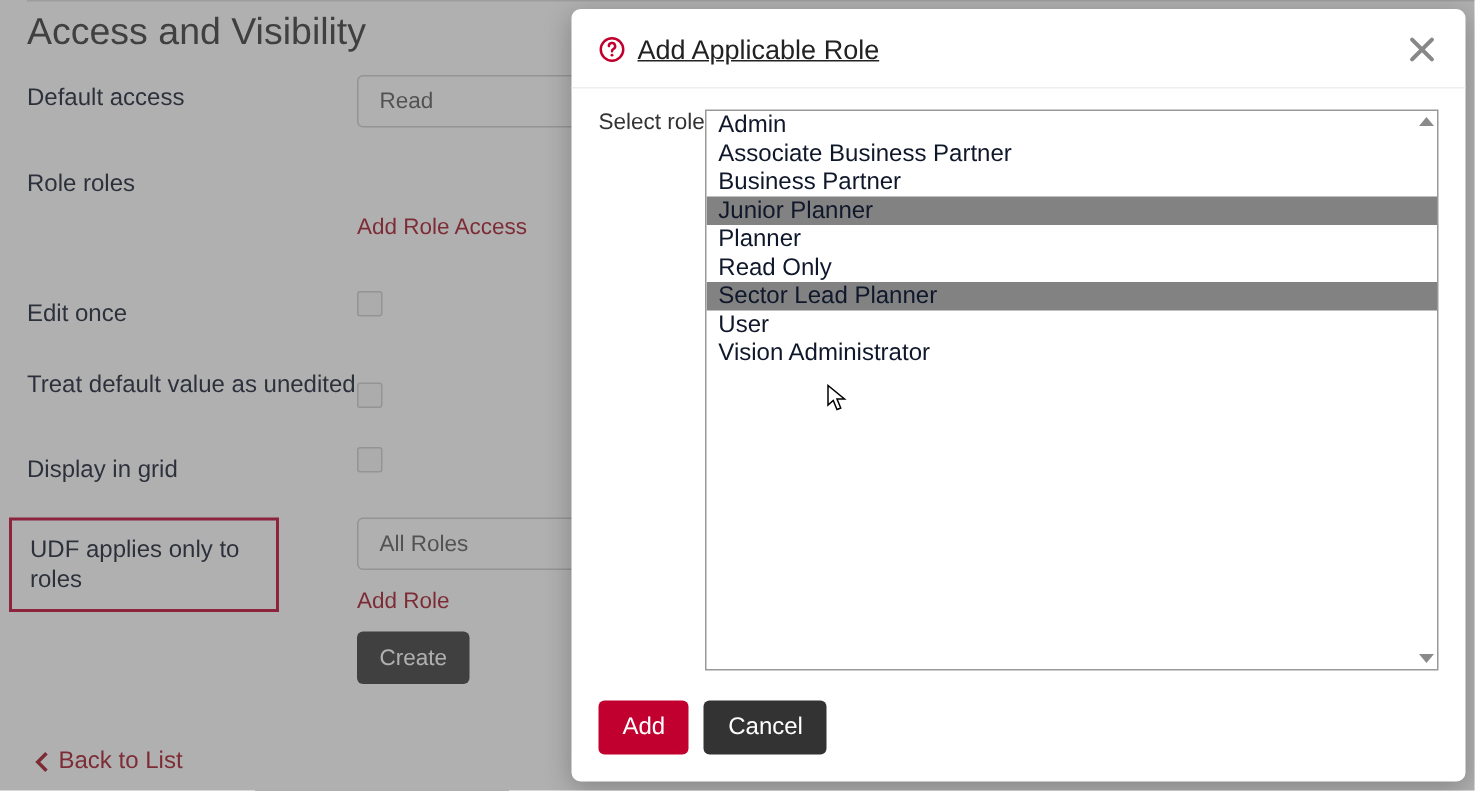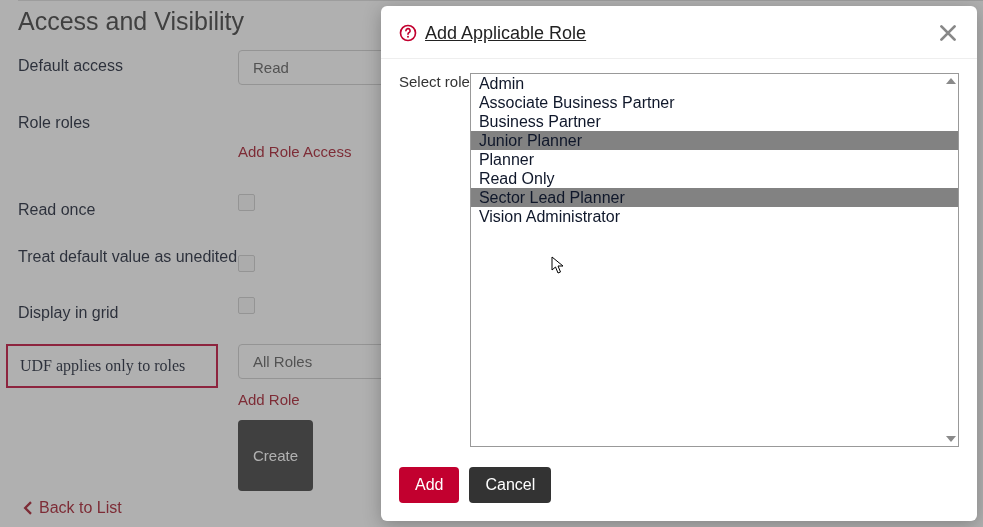--- a/index.html
+++ b/index.html
@@ -9,22 +9,22 @@
   .page { position: absolute; inset: 0; padding: 0 18px 10px 18px; }
   .hr-top { border: none; border-top: 1px solid #ddd; margin-bottom: 6px; margin-left:0; margin-right:-18px;}
   .section-title { font-size: 25px; font-weight: 400; color: #333; margin: 2px 0 14px 0; }
   .form-row { display: flex; align-items: flex-start; margin-bottom: 22px; }
   .form-row.tight { margin-bottom: 14px; }
   .form-label-col { width: 220px; padding-top: 6px; font-size: 16px; color: #0f172a; line-height: 1.2; }
   .form-ctrl-col { flex: 1; }
   .select-look { display:inline-block; min-width: 340px; padding: 8px 14px; border: 1px solid #ccc; border-radius: 4px; background: #fff; color:#555; font-size:15px;}
   .link-action { color: #a31022; font-size: 15px; cursor: pointer; display:inline-block; }
   .checkbox-look { width: 17px; height: 17px; border: 1px solid #ccc; border-radius: 2px; background: #f7f7f7; display:inline-block;}
-  .highlight-box { display:inline-block; border: 2px solid #c00030; padding: 10px 10px 10px 0; margin-left:-12px; width: 212px; font-family: Liberation Serif, serif; }
-  .btn-create { display:inline-block; background:#333; color:#fff; padding:27px 15px; border-radius:4px; border:none; font-size:15px; margin-top:2px;}
+  .highlight-box { display:inline-block; border: 2px solid #c00030; padding: 10px 10px 10px 0; margin-left:-12px; width: 180px; }
+  .btn-create { display:inline-block; background:#333; color:#fff; padding:9px 15px; border-radius:4px; border:none; font-size:15px; margin-top:2px;}
   .back-link { position:absolute; left:22px; bottom:10px; color:#a31022; font-size:16px; display:flex; align-items:center; gap:6px; cursor:pointer;}
   .back-link svg { width:11px; height:14px; }
 
   
   .scrim { position:absolute; inset:0; background: rgba(80,80,80,0.45); }
 
   
   .modal { position:absolute; left:381px; right:6px; top:6px; bottom:6px; background:#fff; border-radius:6px; box-shadow:0 4px 18px rgba(0,0,0,0.25); display:flex; flex-direction:column; }
   .modal-header { display:flex; align-items:center; padding: 16px 18px 14px 18px; border-bottom:1px solid #eee; }
   .modal-header .help-icon { width:18px; height:18px; color:#c2002f; margin-right:8px; flex:none; }
@@ -62,21 +62,21 @@
   </div>
 
   <div class="form-row" style="margin-bottom:34px;">
     <div class="form-label-col">Role roles</div>
     <div class="form-ctrl-col" style="padding-top:36px;">
       <span class="link-action">Add Role Access</span>
     </div>
   </div>
 
   <div class="form-row">
-    <div class="form-label-col">Read once</div>
+    <div class="form-label-col">Edit once</div>
     <div class="form-ctrl-col"><span class="checkbox-look"></span></div>
   </div>
 
   <div class="form-row">
     <div class="form-label-col">Treat default value as unedited</div>
     <div class="form-ctrl-col" style="padding-top:14px;"><span class="checkbox-look"></span></div>
   </div>
 
   <div class="form-row">
     <div class="form-label-col">Display in grid</div>
@@ -125,20 +125,21 @@
     <div class="listbox" id="listbox">
       <div class="scroll-arrow up"></div>
       <div class="scroll-arrow down"></div>
     <div class="list-option">Admin</div>
         <div class="list-option">Associate Business Partner</div>
         <div class="list-option">Business Partner</div>
         <div class="list-option selected">Junior Planner</div>
         <div class="list-option">Planner</div>
         <div class="list-option">Read Only</div>
         <div class="list-option selected">Sector Lead Planner</div>
+        <div class="list-option">User</div>
         <div class="list-option">Vision Administrator</div>
       </div>
   </div>
   <div class="modal-footer">
     <button class="btn btn-primary">Add</button>
     <button class="btn btn-secondary">Cancel</button>
   </div>
 </div>
 
 <svg class="cursor" style="left:551px; top:256px;" viewBox="0 0 16 20">

